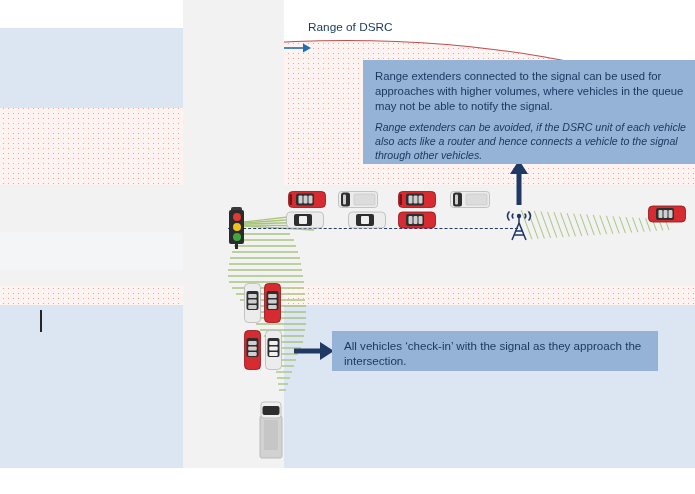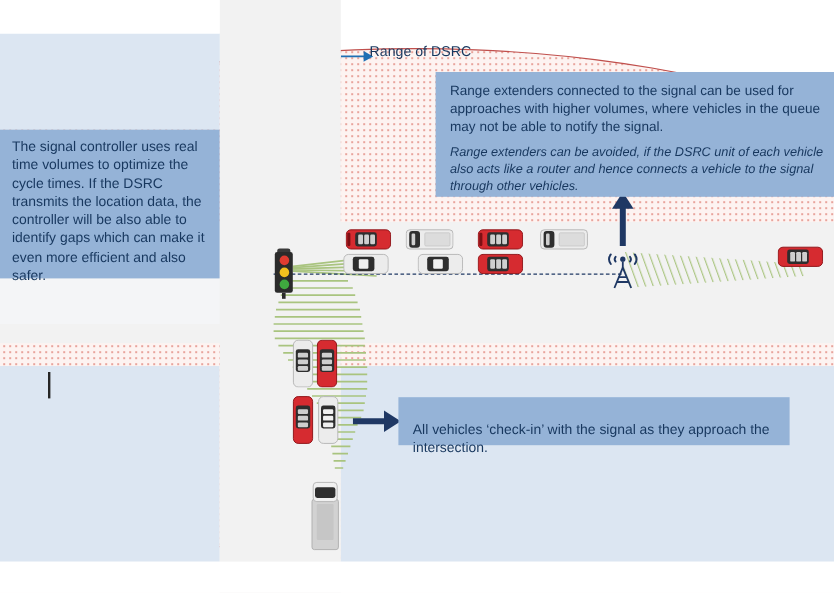--- a/index.html
+++ b/index.html
@@ -83,27 +83,27 @@
     font-size:11.6px;
   }
   .callout-top{
     left:363px;top:60px;width:333px;height:104px;
     padding:9px 4px 6px 12px;
     font-size:11.3px;
   }
   .callout-top .italic{font-size:10.6px;margin-top:6px;line-height:1.34;}
   .callout-bottom{
     left:332px;top:331px;width:326px;height:40px;
-    padding:20px 10px 5px 12px;
+    padding:7px 10px 5px 12px;
     font-size:11.6px;
   }
 
   
   .range-label{
-    position:absolute;left:308px;top:36px;
+    position:absolute;left:308px;top:20px;
     font-size:11.8px;color:#17375e;white-space:nowrap;
   }
   .range-arrow{position:absolute;left:284px;top:40px;width:28px;height:12px;}
 
   
   .caret{position:absolute;left:40px;top:310px;width:2px;height:22px;background:#262626;}
 
   
   .right-white{position:absolute;left:660px;top:108px;width:35px;height:195px;background:#ffffff;}
 </style>
@@ -350,23 +350,20 @@
     </svg>
   </div>
 
   <div class="arrow" style="left:294px;top:341px;">
     <svg width="40" height="20" viewBox="0 0 40 20">
       <line x1="0" y1="10" x2="28" y2="10" stroke="#1f3864" stroke-width="5"></line>
       <polygon points="40,10 26,19 26,1" fill="#1f3864"></polygon>
     </svg>
   </div>
 
-  <div class="callout callout-left">
-    <p>The signal controller uses real time volumes to optimize the cycle times. If the DSRC transmits the location data, the controller will be also able to identify gaps which can make it even more efficient and also safer.</p>
-  </div>
 
   <div class="callout callout-top">
     <p>Range extenders connected to the signal can be used for approaches with higher volumes, where vehicles in the queue may not be able to notify the signal.</p>
     <p class="italic">Range extenders can be avoided, if the DSRC unit of each vehicle also acts like a router and hence connects a vehicle to the signal through other vehicles.</p>
   </div>
 
   <div class="callout callout-bottom">
     <p>All vehicles ‘check-in’ with the signal as they approach the intersection.</p>
   </div>
 

